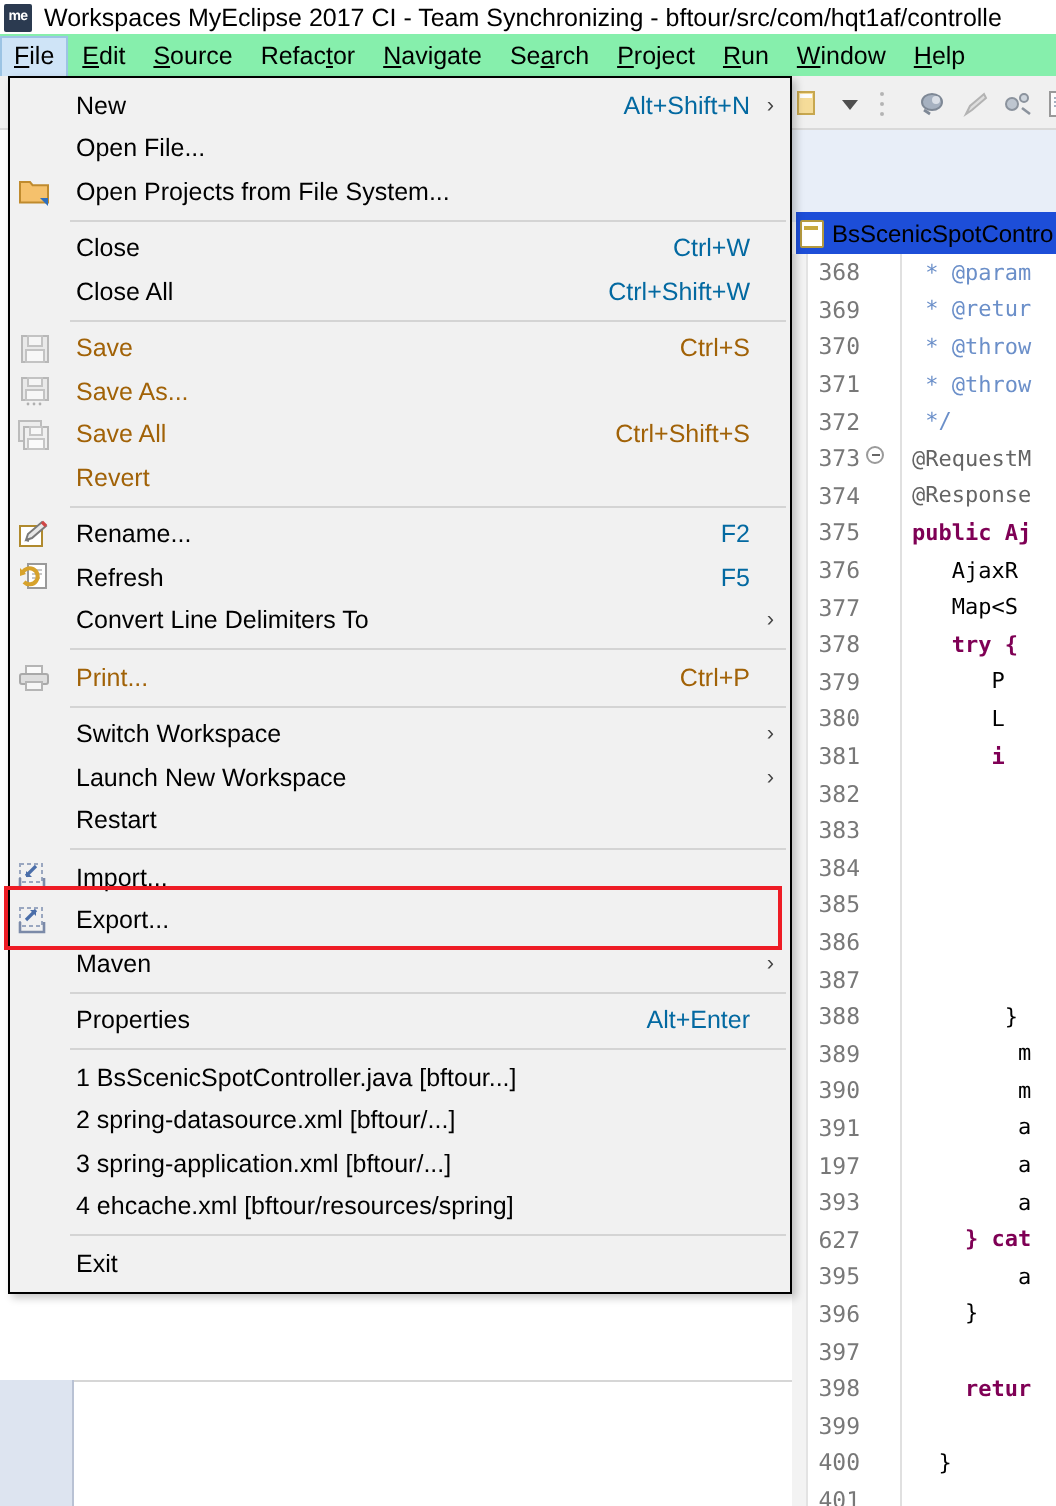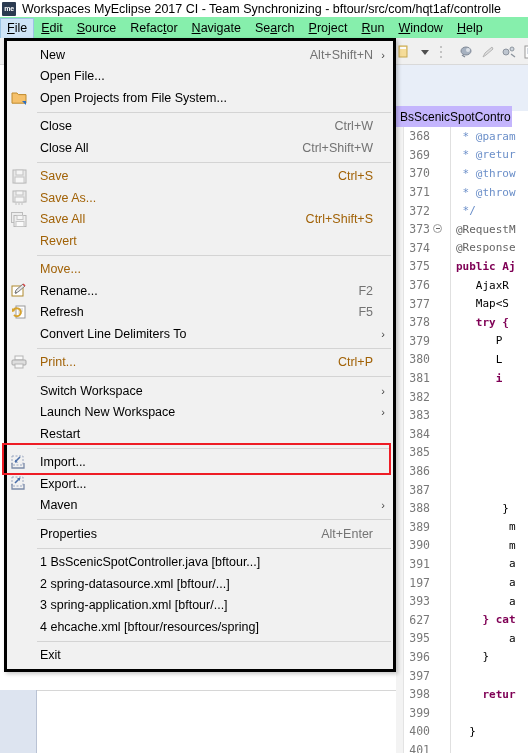--- a/index.html
+++ b/index.html
@@ -83,23 +83,23 @@
   }
   .tb-ico { width: 16px; height: 16px; position: relative; opacity: .85; }
   .tb-ico svg { display:block; }
 
   .wb-editortabrow {
     position: absolute; left: 396px; top: 65px;
     width: 132px; height: 46px;
     background: #e8eef8;
   }
   .wb-editortab {
-    position: absolute; left: 382px; top: 106px;
+    position: absolute; left: 398px; top: 106px;
     width: 130px; height: 21px;
-    background: #c4b5fd;
+    background: #1d4ed8;
     display: flex; align-items: center;
     font-size: 12px;
     white-space: nowrap;
     overflow: hidden;
     text-align: right;
   }
   .tabicon {
     width: 12px; height: 14px;
     background: #ffffff;
     border: 1px solid #b59a3f;
@@ -184,21 +184,21 @@
     width: 1px; height: 63px;
     background: #b9c2d4;
   }
 
   
   .popup {
     position: absolute;
     left: 4px; top: 38px;
     width: 392px;
     background: #f1f1f1;
-    border: 3px solid #000000;
+    border: 1px solid #000000;
     box-shadow: 2px 2px 4px rgba(0,0,0,0.22);
     padding: 3px 0 3px 0;
     font-size: 12.5px;
     color: #000;
   }
   .mi {
     position: relative;
     display: flex; align-items: center;
     height: 21.5px;
     padding: 0 8px 0 0;
@@ -211,21 +211,21 @@
     height: 100%;
   }
   .mi .lbl {
     flex: 1 1 auto;
     padding-left: 9px;
     overflow: hidden;
     text-overflow: ellipsis;
   }
   .mi .accel {
     flex: 0 0 auto;
-    color: #737373;
+    color: #0369a1;
     padding-left: 16px;
   }
   .mi .arrow {
     flex: 0 0 auto;
     width: 12px; text-align: right;
     color: #444; font-size: 11px;
     padding-left: 6px;
   }
   .mi.disabled .lbl, .mi.disabled .accel { color: #a16207; }
   .mi .noarrow { width: 12px; flex: 0 0 auto; }
@@ -438,25 +438,20 @@
         <div class="lbl">Save All</div>
         <div class="accel">Ctrl+Shift+S</div>
         <div class="noarrow"></div>
       </div>
       <div class="mi disabled">
         <div class="ic"></div>
         <div class="lbl">Revert</div>
         <div class="noarrow"></div>
       </div>
       <div class="sep"></div>
-      <div class="mi disabled">
-        <div class="ic"></div>
-        <div class="lbl">Move...</div>
-        <div class="noarrow"></div>
-      </div>
       <div class="mi">
         <div class="ic">
           <svg width="16" height="15" viewBox="0 0 16 15">
             <rect x="1" y="3" width="11" height="10" fill="#ffffff" stroke="#b08a2e"></rect>
             <path d="M4 10 L5 7 L12 1 L14 3 L7 9 Z" fill="#e8e8e8" stroke="#7a7a7a"></path>
             <path d="M12 1 L14 3" stroke="#d04646" stroke-width="1.6"></path>
             <path d="M4 10 L5.5 10.5" stroke="#7a7a7a"></path>
           </svg>
         </div>
         <div class="lbl">Rename...</div>

